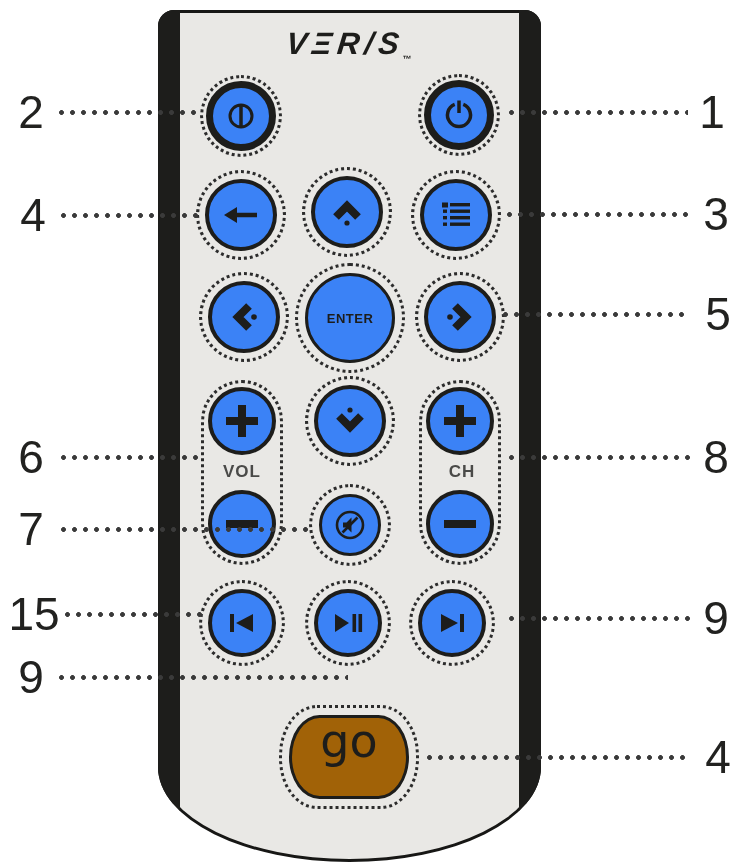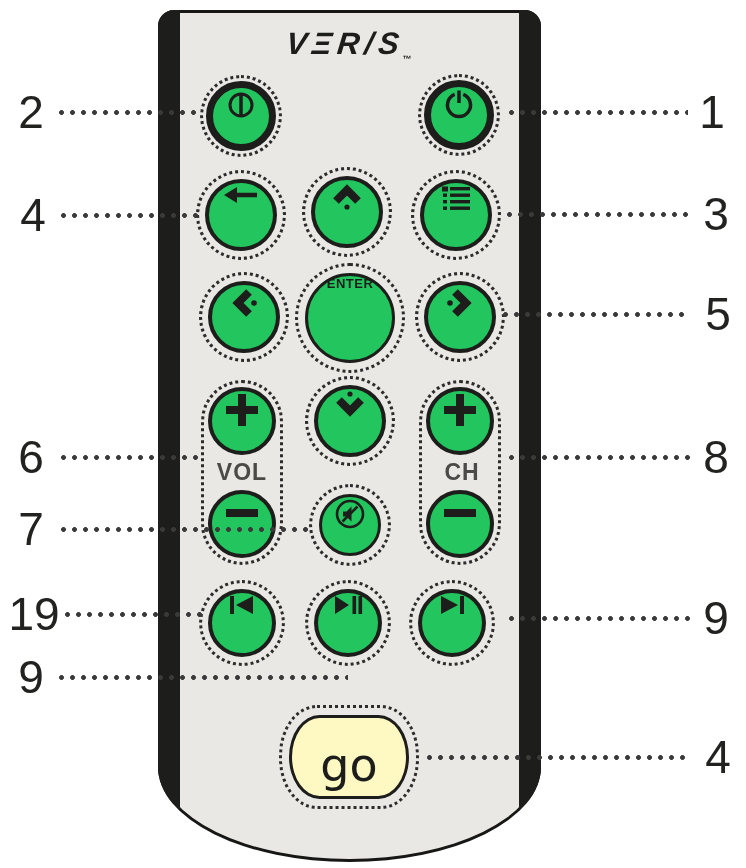--- a/index.html
+++ b/index.html
@@ -33,50 +33,50 @@
     position:absolute;left:0;right:0;top:16px;text-align:center;
     color:#1d1d1b;font-weight:bold;font-style:italic;
     font-size:31px;letter-spacing:5px;
     transform:skewX(-6deg);
     white-space:nowrap;
   }
   .logo .tm{font-size:9px;font-style:normal;letter-spacing:0;vertical-align:-8px;}
   
   .btn{
     position:absolute;box-sizing:border-box;border-radius:50%;
-    border:4px solid #1d1d1b;background:#22c55e;
-    display:flex;justify-content:center;
+    border:4px solid #1d1d1b;background:#3b82f6;
+    display:flex;align-items:center;justify-content:center;
   }
   .btn::before{
     content:"";position:absolute;inset:-13px;border-radius:50%;
     border:3.5px dotted #2c2c2c;
   }
   .btn.ring7{border-width:7px;}
   .btn.ring3{border-width:3px;}
   .btn.nohalo::before{display:none;}
   .btn svg{display:block;}
   .enter-label{
     font-size:13px;font-weight:bold;letter-spacing:.5px;color:#1d1d1b;
   }
   
   .pill{
     position:absolute;box-sizing:border-box;
     border:3.5px dotted #2c2c2c;border-radius:44px;
     z-index:0;
   }
   .group-label{
     position:absolute;transform:translate(-50%,-50%);
-    font-size:23px;font-weight:bold;letter-spacing:1px;color:#4a4a48;
+    font-size:17px;font-weight:bold;letter-spacing:1px;color:#4a4a48;
   }
   
   .go-btn{
     position:absolute;box-sizing:border-box;
-    border:3.5px solid #1d1d1b;background:#fef9c3;
+    border:3.5px solid #1d1d1b;background:#a16207;
     border-radius:32px / 44px;
-    display:flex;align-items:flex-end;justify-content:center;
+    display:flex;align-items:flex-start;justify-content:center;
   }
   .go-btn::before{
     content:"";position:absolute;inset:-13px;
     border-radius:38px / 50px;
     border:3.5px dotted #2c2c2c;
   }
   .go-label{
     font-size:46px;color:#1d1d1b;line-height:1;padding-bottom:8px;
     font-family:"DejaVu Sans","Liberation Sans",sans-serif;
   }
@@ -245,17 +245,17 @@
 
   <div class="num" style="left:712px;top:112px;">1</div>
   <div class="num" style="left:31px;top:112px;">2</div>
   <div class="num" style="left:716px;top:214px;">3</div>
   <div class="num" style="left:33px;top:215px;">4</div>
   <div class="num" style="left:718px;top:314px;">5</div>
   <div class="num" style="left:31px;top:457px;">6</div>
   <div class="num" style="left:31px;top:529px;">7</div>
   <div class="num" style="left:716px;top:457px;">8</div>
   <div class="num" style="left:31px;top:677px;">9</div>
-  <div class="num" style="left:34px;top:614px;">19</div>
+  <div class="num" style="left:34px;top:614px;">15</div>
   <div class="num" style="left:716px;top:618px;">9</div>
   <div class="num" style="left:718px;top:757px;">4</div>
 
 </div>
 
 </body></html>

